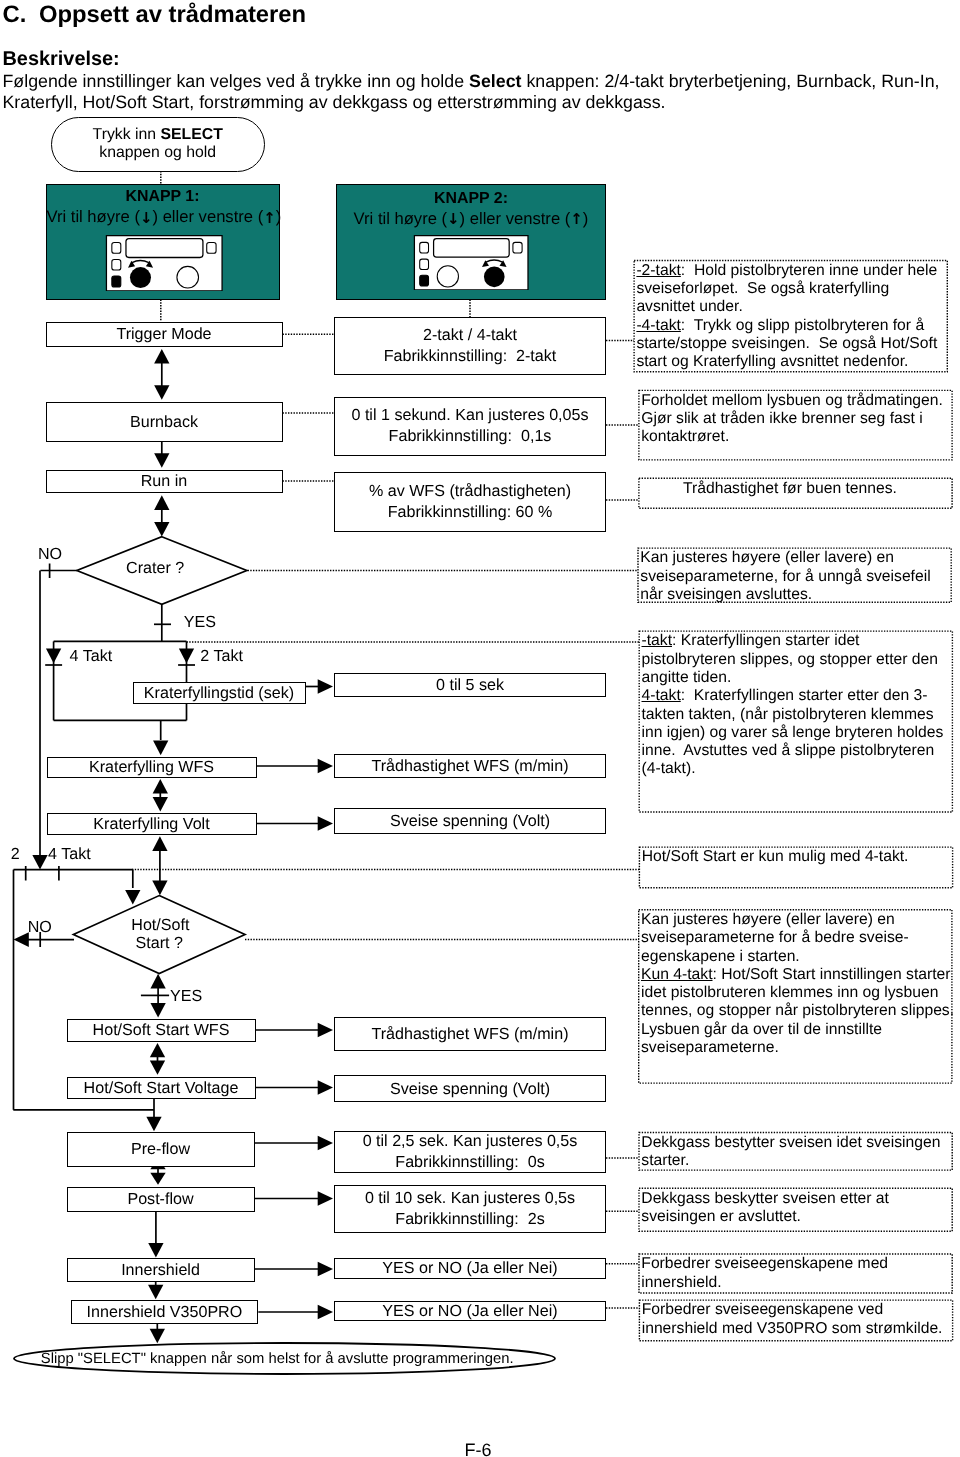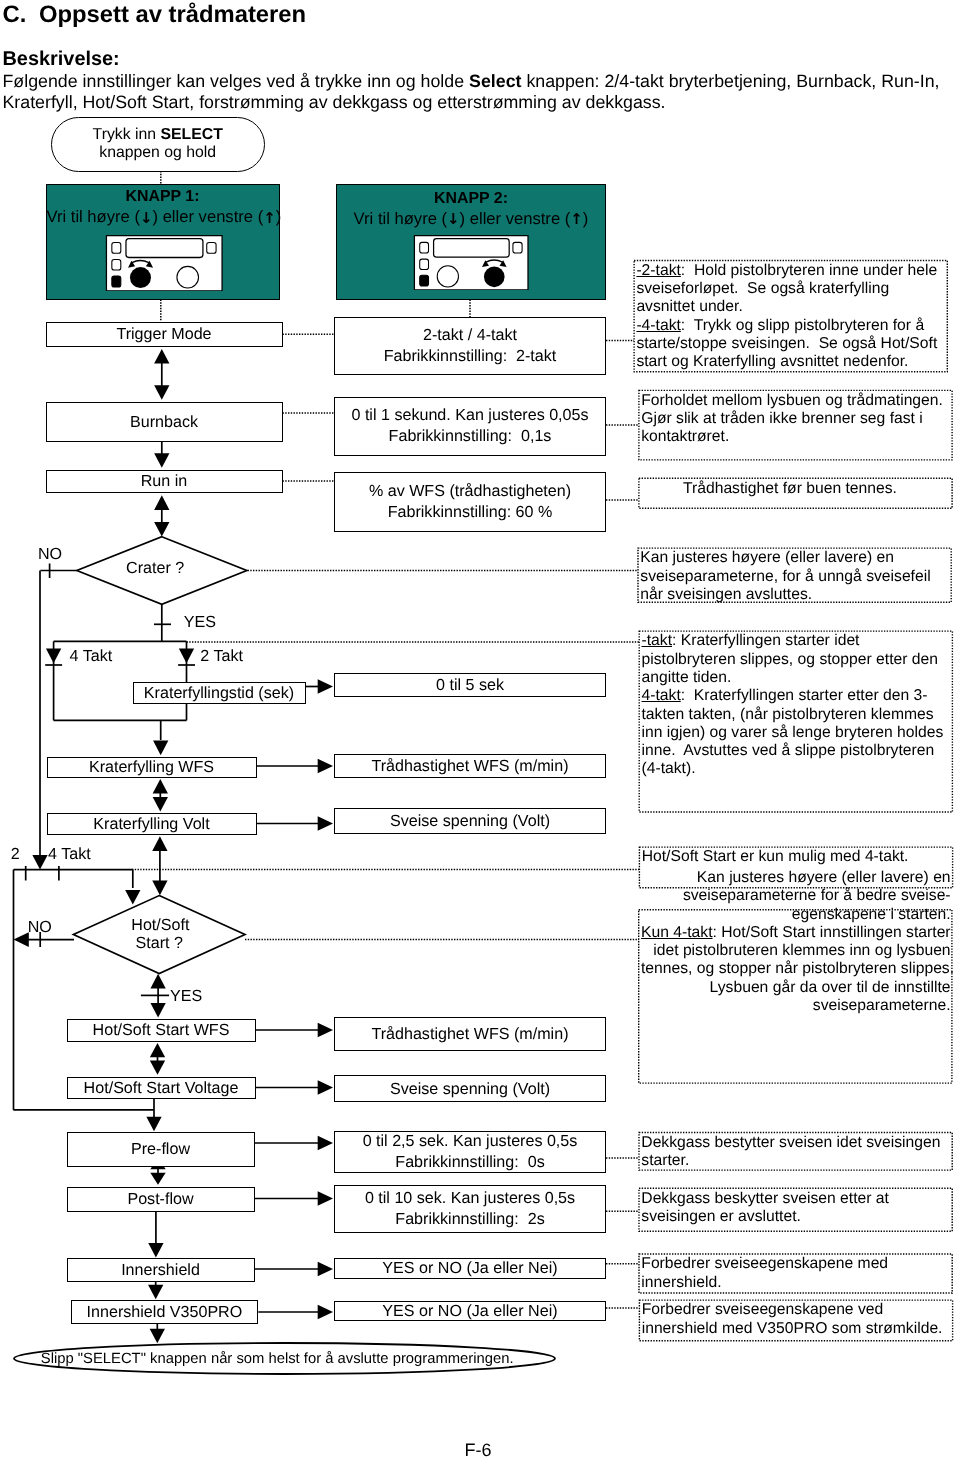--- a/index.html
+++ b/index.html
@@ -76,21 +76,21 @@
   #l-4takt2    {left:48.1px;top:845.2px;}
   
   .note{width:314.6px;white-space:pre-wrap;}
   .note.nowrap{white-space:nowrap;}
   #n-trigger  {left:633.4px;top:259.8px;height:112.7px;}
   #n-burnback {left:638.2px;top:389.7px;height:70.9px;}
   #n-runin    {left:638px;top:477.6px;height:17px;padding-left:44px;}
   #n-crater   {left:637.3px;top:547.4px;height:55.5px;}
   #n-kfy      {left:638.5px;top:630.4px;height:182.3px;}
   #n-hsnote   {left:638.7px;top:846.4px;height:42px;}
-  #n-hs       {left:638.0px;top:867px;height:174.8px;text-align:right;}
+  #n-hs       {left:638.0px;top:909.0px;height:174.8px;}
   #n-pre      {left:638.3px;top:1131.8px;height:39px;}
   #n-post     {left:638.3px;top:1187.6px;height:44.3px;}
   #n-inner    {left:638.3px;top:1253.3px;height:40.4px;}
   #n-inner350 {left:638.7px;top:1299.4px;height:42px;}
   #knapp2{left:336px;top:183.5px;width:270px;height:116px;padding-top:4px;}
 </style>
 </head>
 <body>
 
 <div class="a" id="title"><span class="num">C.</span><span>Oppsett av trådmateren</span></div>

